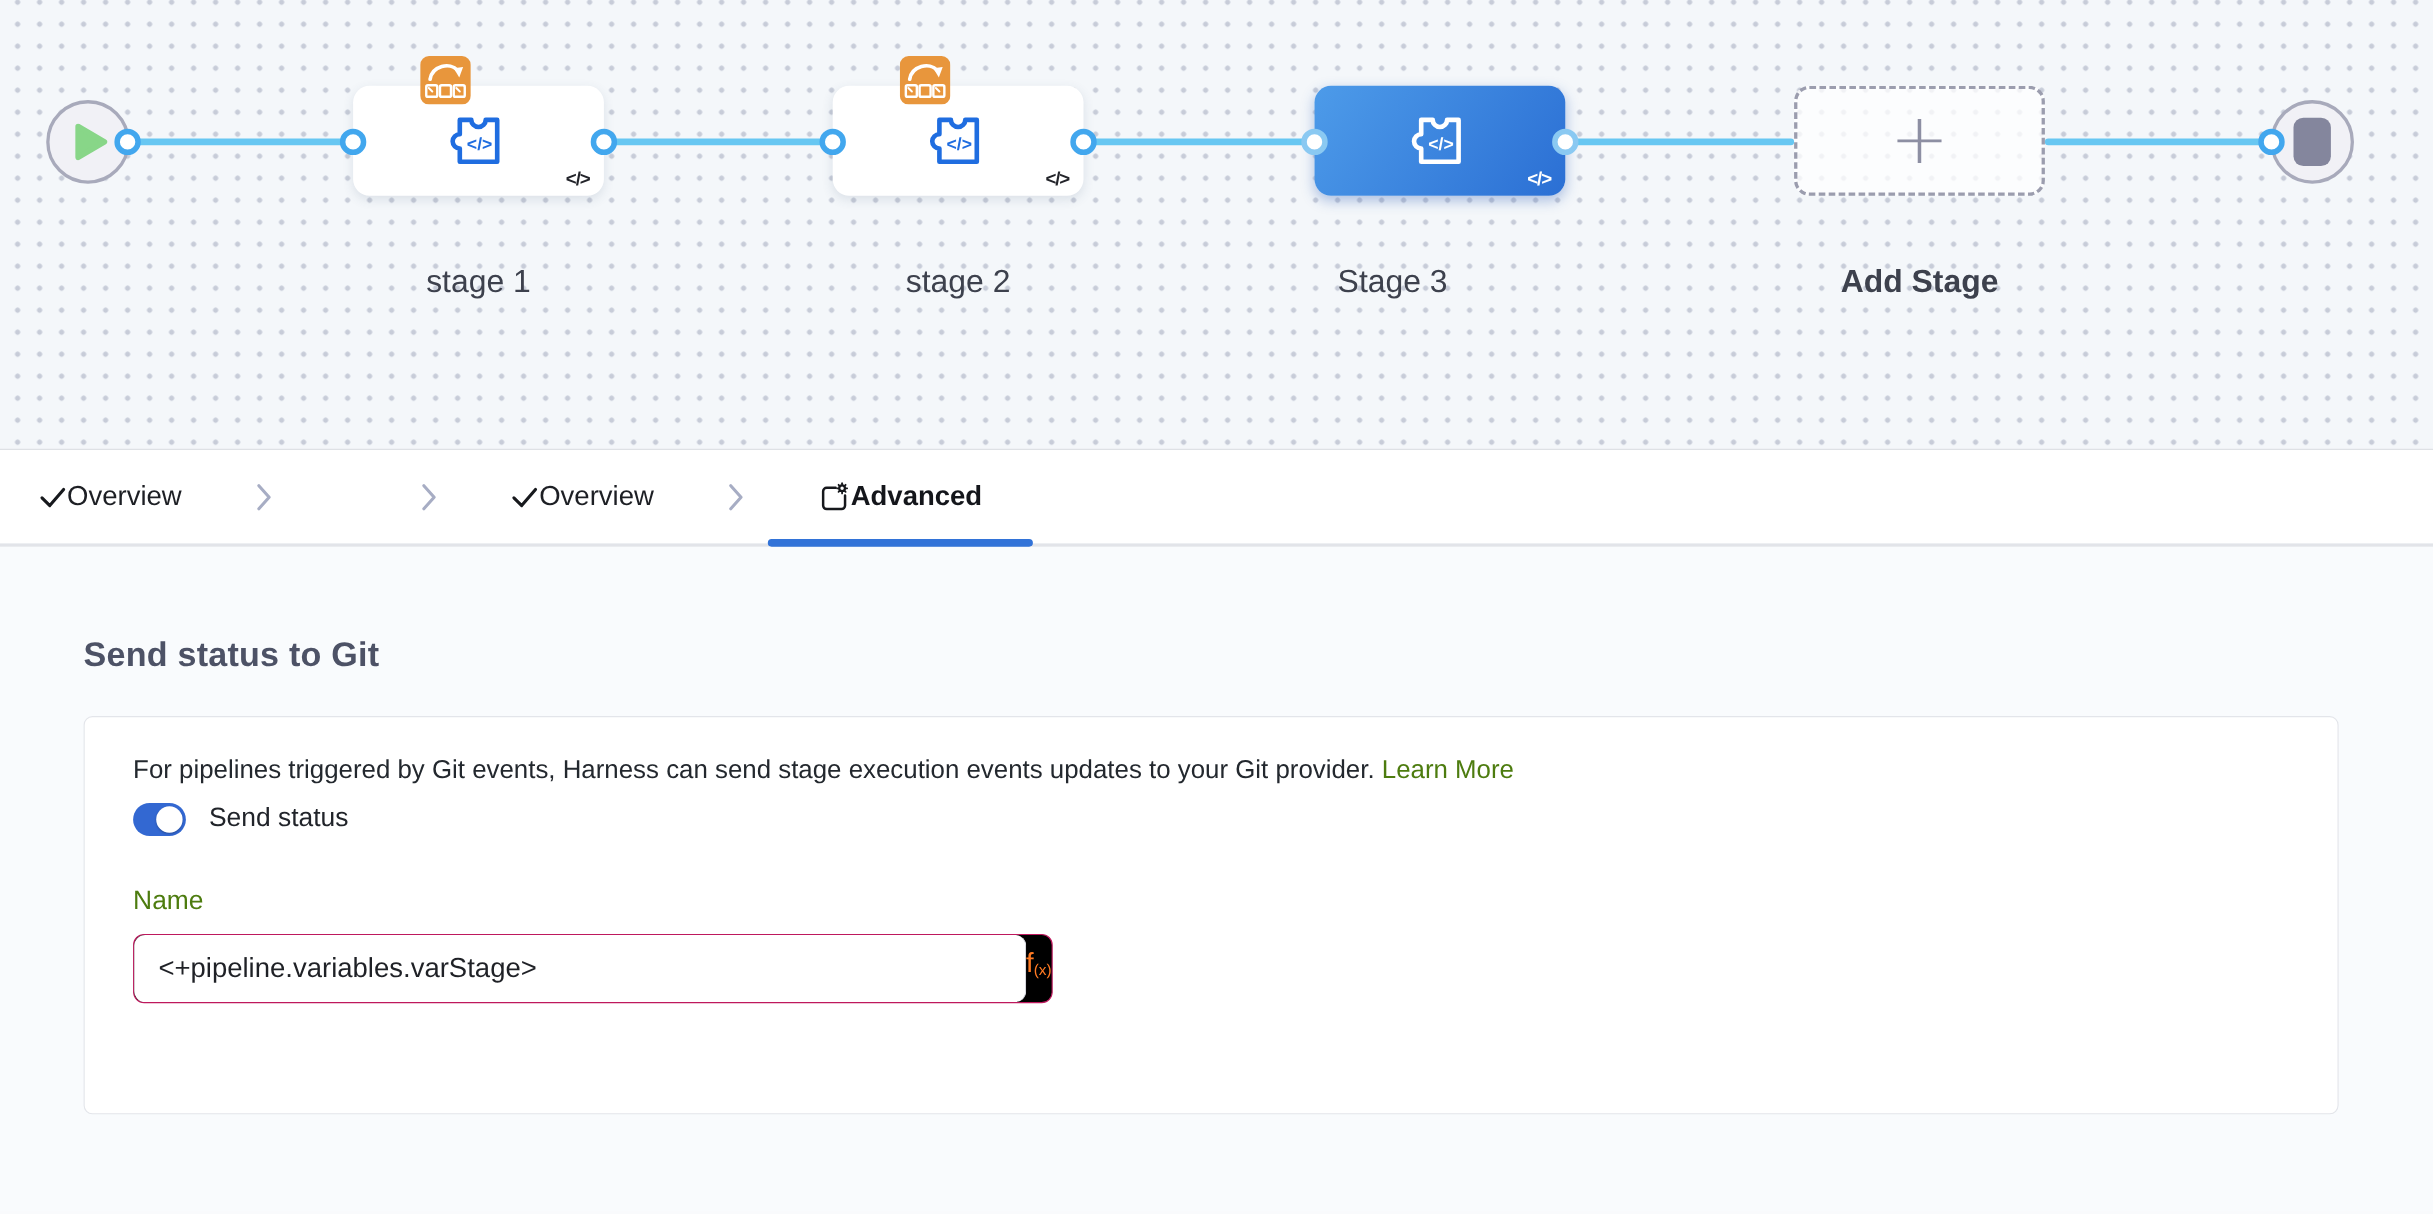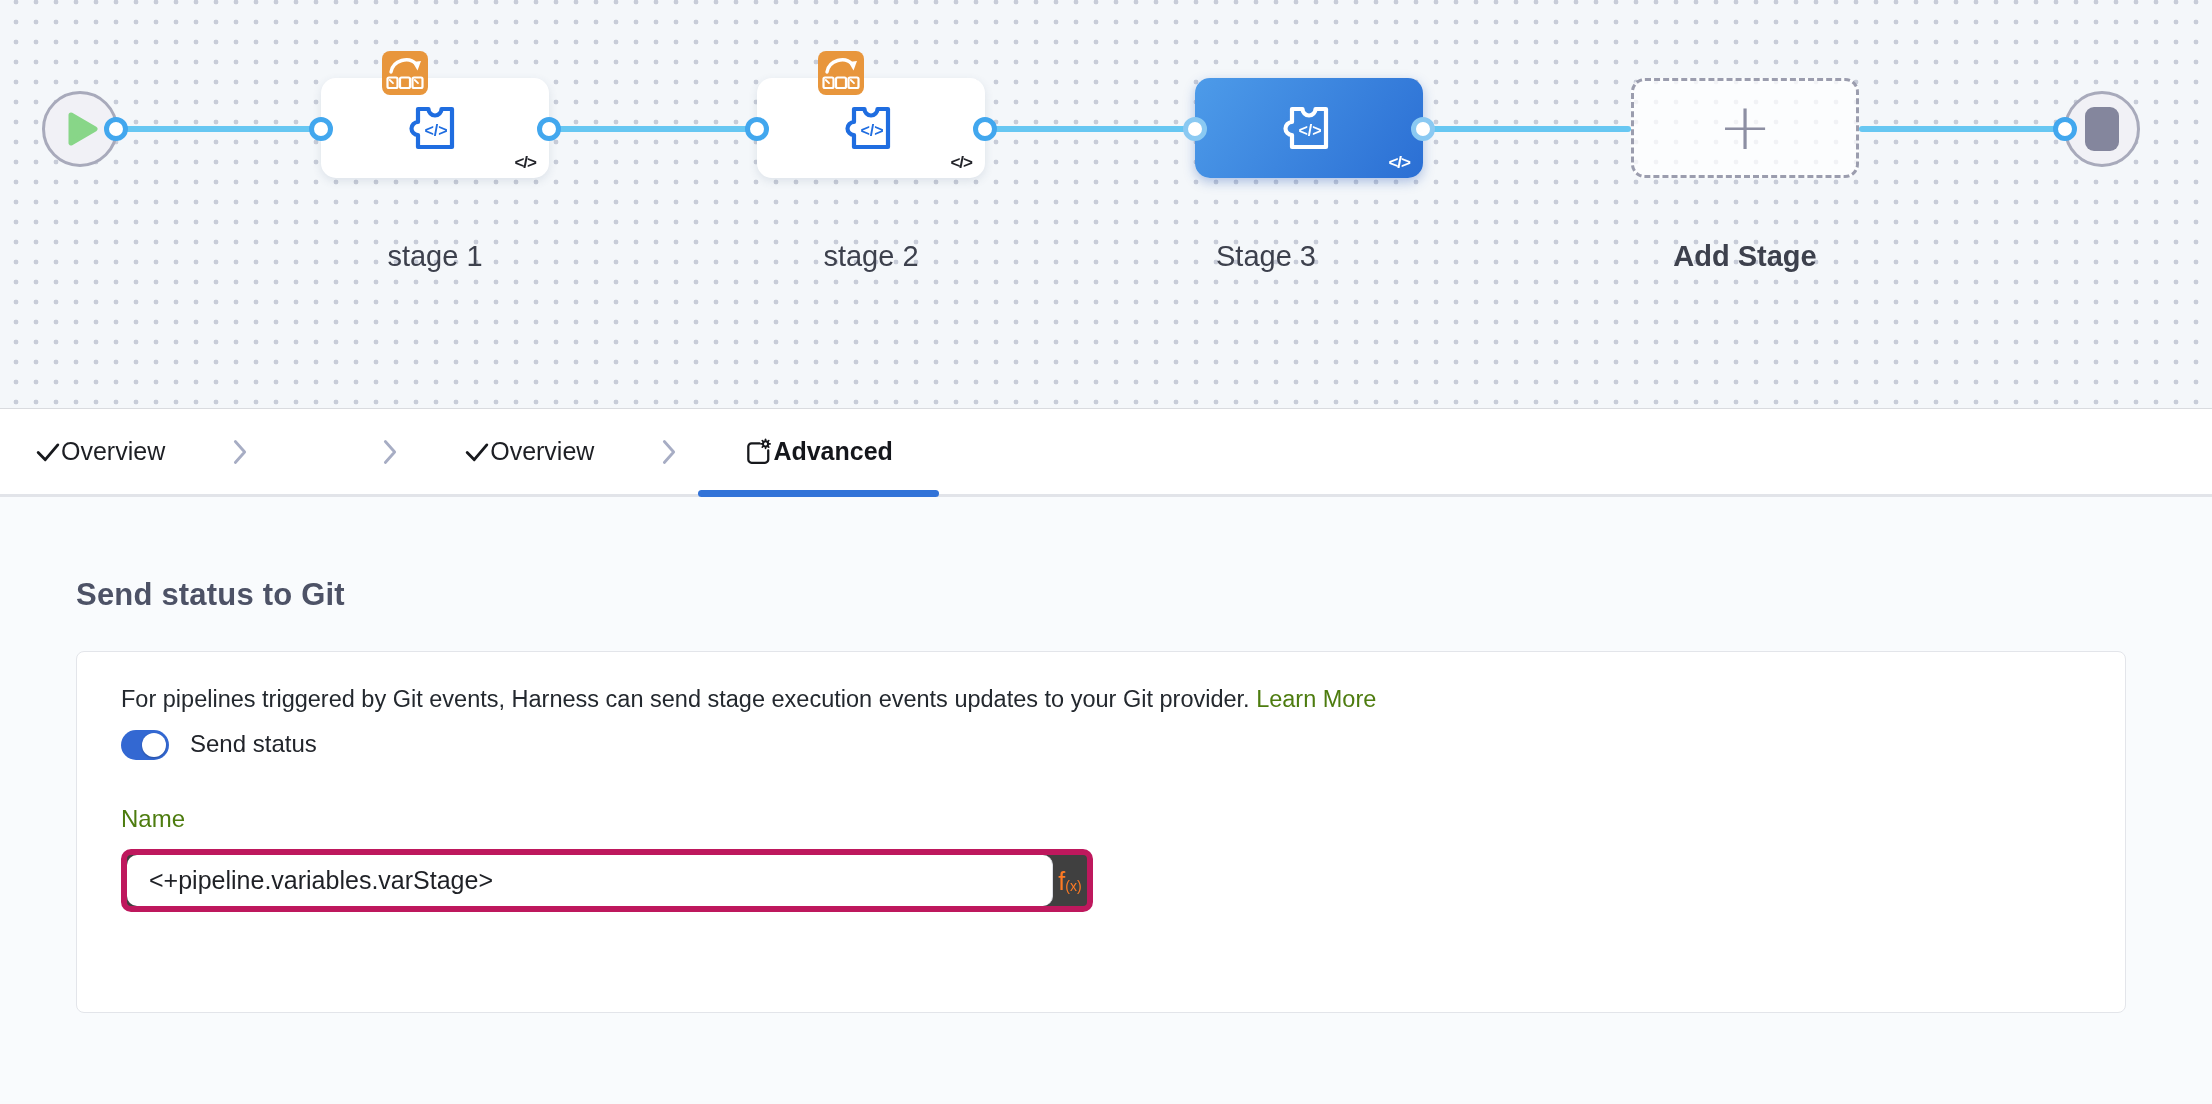--- a/index.html
+++ b/index.html
@@ -53,22 +53,22 @@
   .panel-card { margin-top:38px; width:2050px; height:362px; background:#ffffff;
     border:1px solid #e3e5ea; border-radius:8px; padding:30px 44px 0 44px; }
   .desc { font-size:23.5px; color:#23282e; line-height:34px; }
   .desc a { color:#4d7c0f; text-decoration:none; }
   .toggle-row { margin-top:14px; display:flex; align-items:flex-start; gap:21px; }
   .toggle { position:relative; width:48px; height:30px; border-radius:15px; background:#3368d2; cursor:pointer; }
   .toggle .knob { position:absolute; top:3px; left:21px; width:24px; height:24px; border-radius:50%;
     background:#ffffff; box-shadow:0 1px 2px rgba(0,0,0,0.25); }
   .toggle-label { font-size:24px; color:#21242a; }
   .field-label { margin-top:45px; font-size:24px; color:#4d7c0f; }
-  .input-wrap { margin-top:16px; width:972px; height:63px; display:flex;
-    border:6px solid #be185d; border-radius:10px; background:#404040; }
+  .input-wrap { margin-top:16px; width:836px; height:63px; display:flex;
+    border:1px solid #be185d; border-radius:10px; background:#000000; }
   .text-input { width:926px; height:100%; border:none; outline:none; background:#ffffff;
     border-radius:10px; border-right:1px solid #dddee5; padding:0 22px;
     font-size:25px; color:#1f2126; font-family:inherit; }
   .fx-suffix { flex:1; display:flex; align-items:flex-start; justify-content:center;
     padding-top:12px; cursor:pointer; color:#ff7a23; }
   .fx-f { font-size:25px; }
   .fx-sub { font-size:14px; margin-top:11px; }
 </style>
 </head>
 <body>

